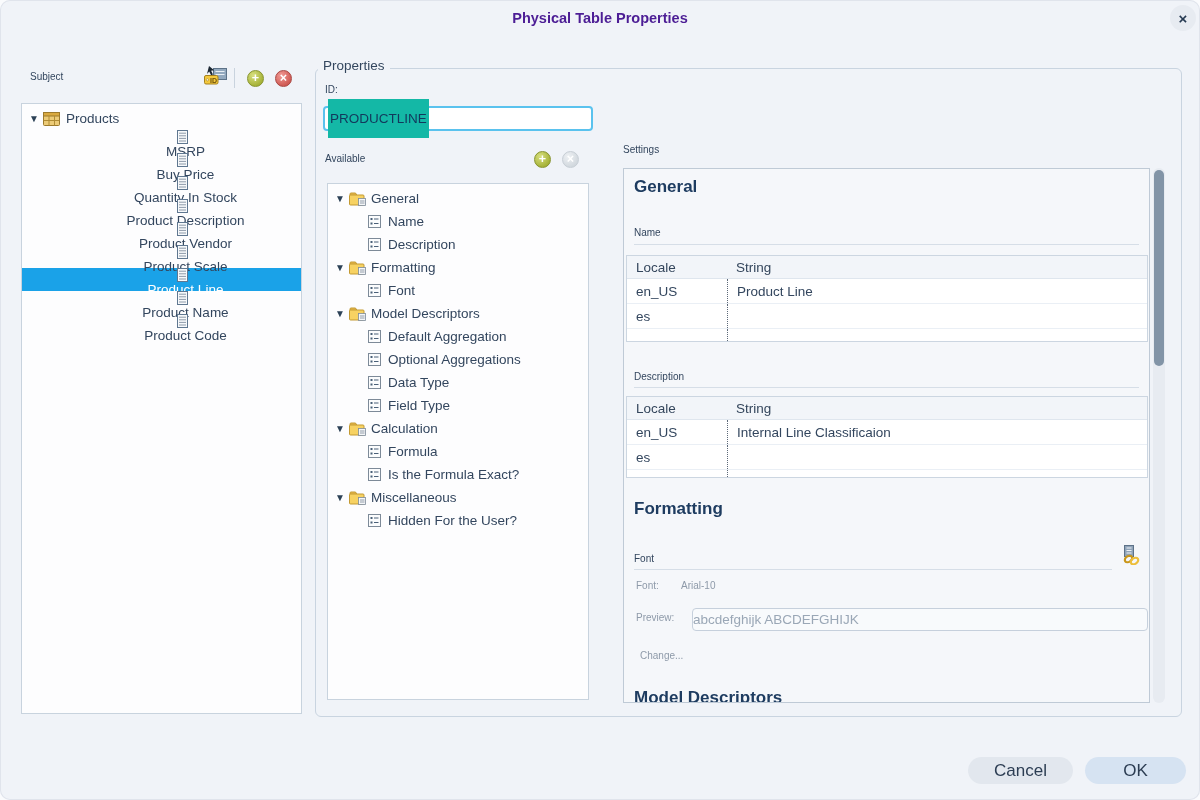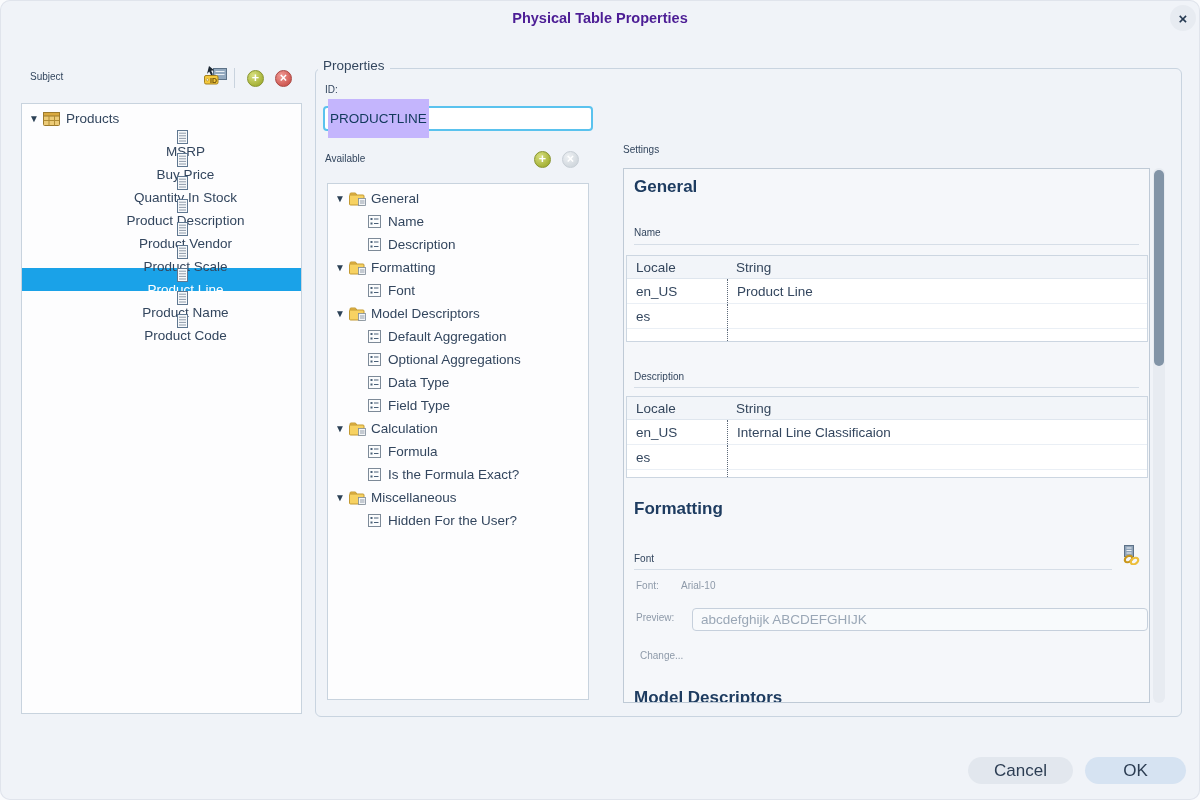--- a/index.html
+++ b/index.html
@@ -68,42 +68,42 @@
   .grouplabel {
     position: absolute; background: #f0f3f8; padding: 0 5px;
     font-size: 13.5px; color: #33465e;
   }
 
   
   .idinput {
     position: absolute; background: #fff; border: 2px solid #5ac2ee; border-radius: 4px;
     display: flex; align-items: center; padding-left: 3px; font-size: 13.5px;
   }
-  .selspan { background: #c4b5fd; color: #12395c; padding: 12px 2px; text-align: center; }
+  .selspan { background: #14b8a6; color: #12395c; padding: 12px 2px; text-align: center; }
 
   
   .panel {
     position: absolute; background: #f5f7fa; border: 1px solid #bfcad6; overflow: hidden;
   }
   .hline { position: absolute; height: 1px; background: #d6dee7; }
 
   .stable { position: absolute; background: #fff; border: 1px solid #ccd6e1; display: flex; flex-direction: column; }
   .sthead {
     height: 23px; background: #f2f5f9; border-bottom: 1px solid #dfe6ee;
     display: flex; align-items: center; font-size: 13.5px; color: #34465c; flex: none;
   }
   .strow { height: 25px; display: flex; align-items: stretch; border-bottom: 1px solid #eaeff5; font-size: 13.5px; flex: none; }
   .stfill { flex: 1; display: flex; align-items: stretch; }
   .c1 { width: 100px; padding-left: 9px; display: flex; align-items: center; flex: none; }
   .c2 { flex: 1; padding-left: 9px; display: flex; align-items: center; }
   .strow .c2, .stfill .c2 { border-left: 1px dotted #5c6878; }
 
   .previewinput {
     position: absolute; border: 1px solid #c6d0dc; border-radius: 4px; background: #f8fafc;
-    display: flex; align-items: center; padding-left: 8px; font-size: 13.5px; color: #9aa7b6;
+    display: flex; align-items: center; padding-left: 0; font-size: 13.5px; color: #9aa7b6;
   }
   .changelink { cursor: pointer; }
 
   
   .sbtrack { position: absolute; background: #e7ebf1; border-radius: 6px; }
   .sbthumb { position: absolute; background: #8294a7; border-radius: 5px; }
 
   
   .fbtn {
     position: absolute; height: 27px; border: none; border-radius: 15px;

